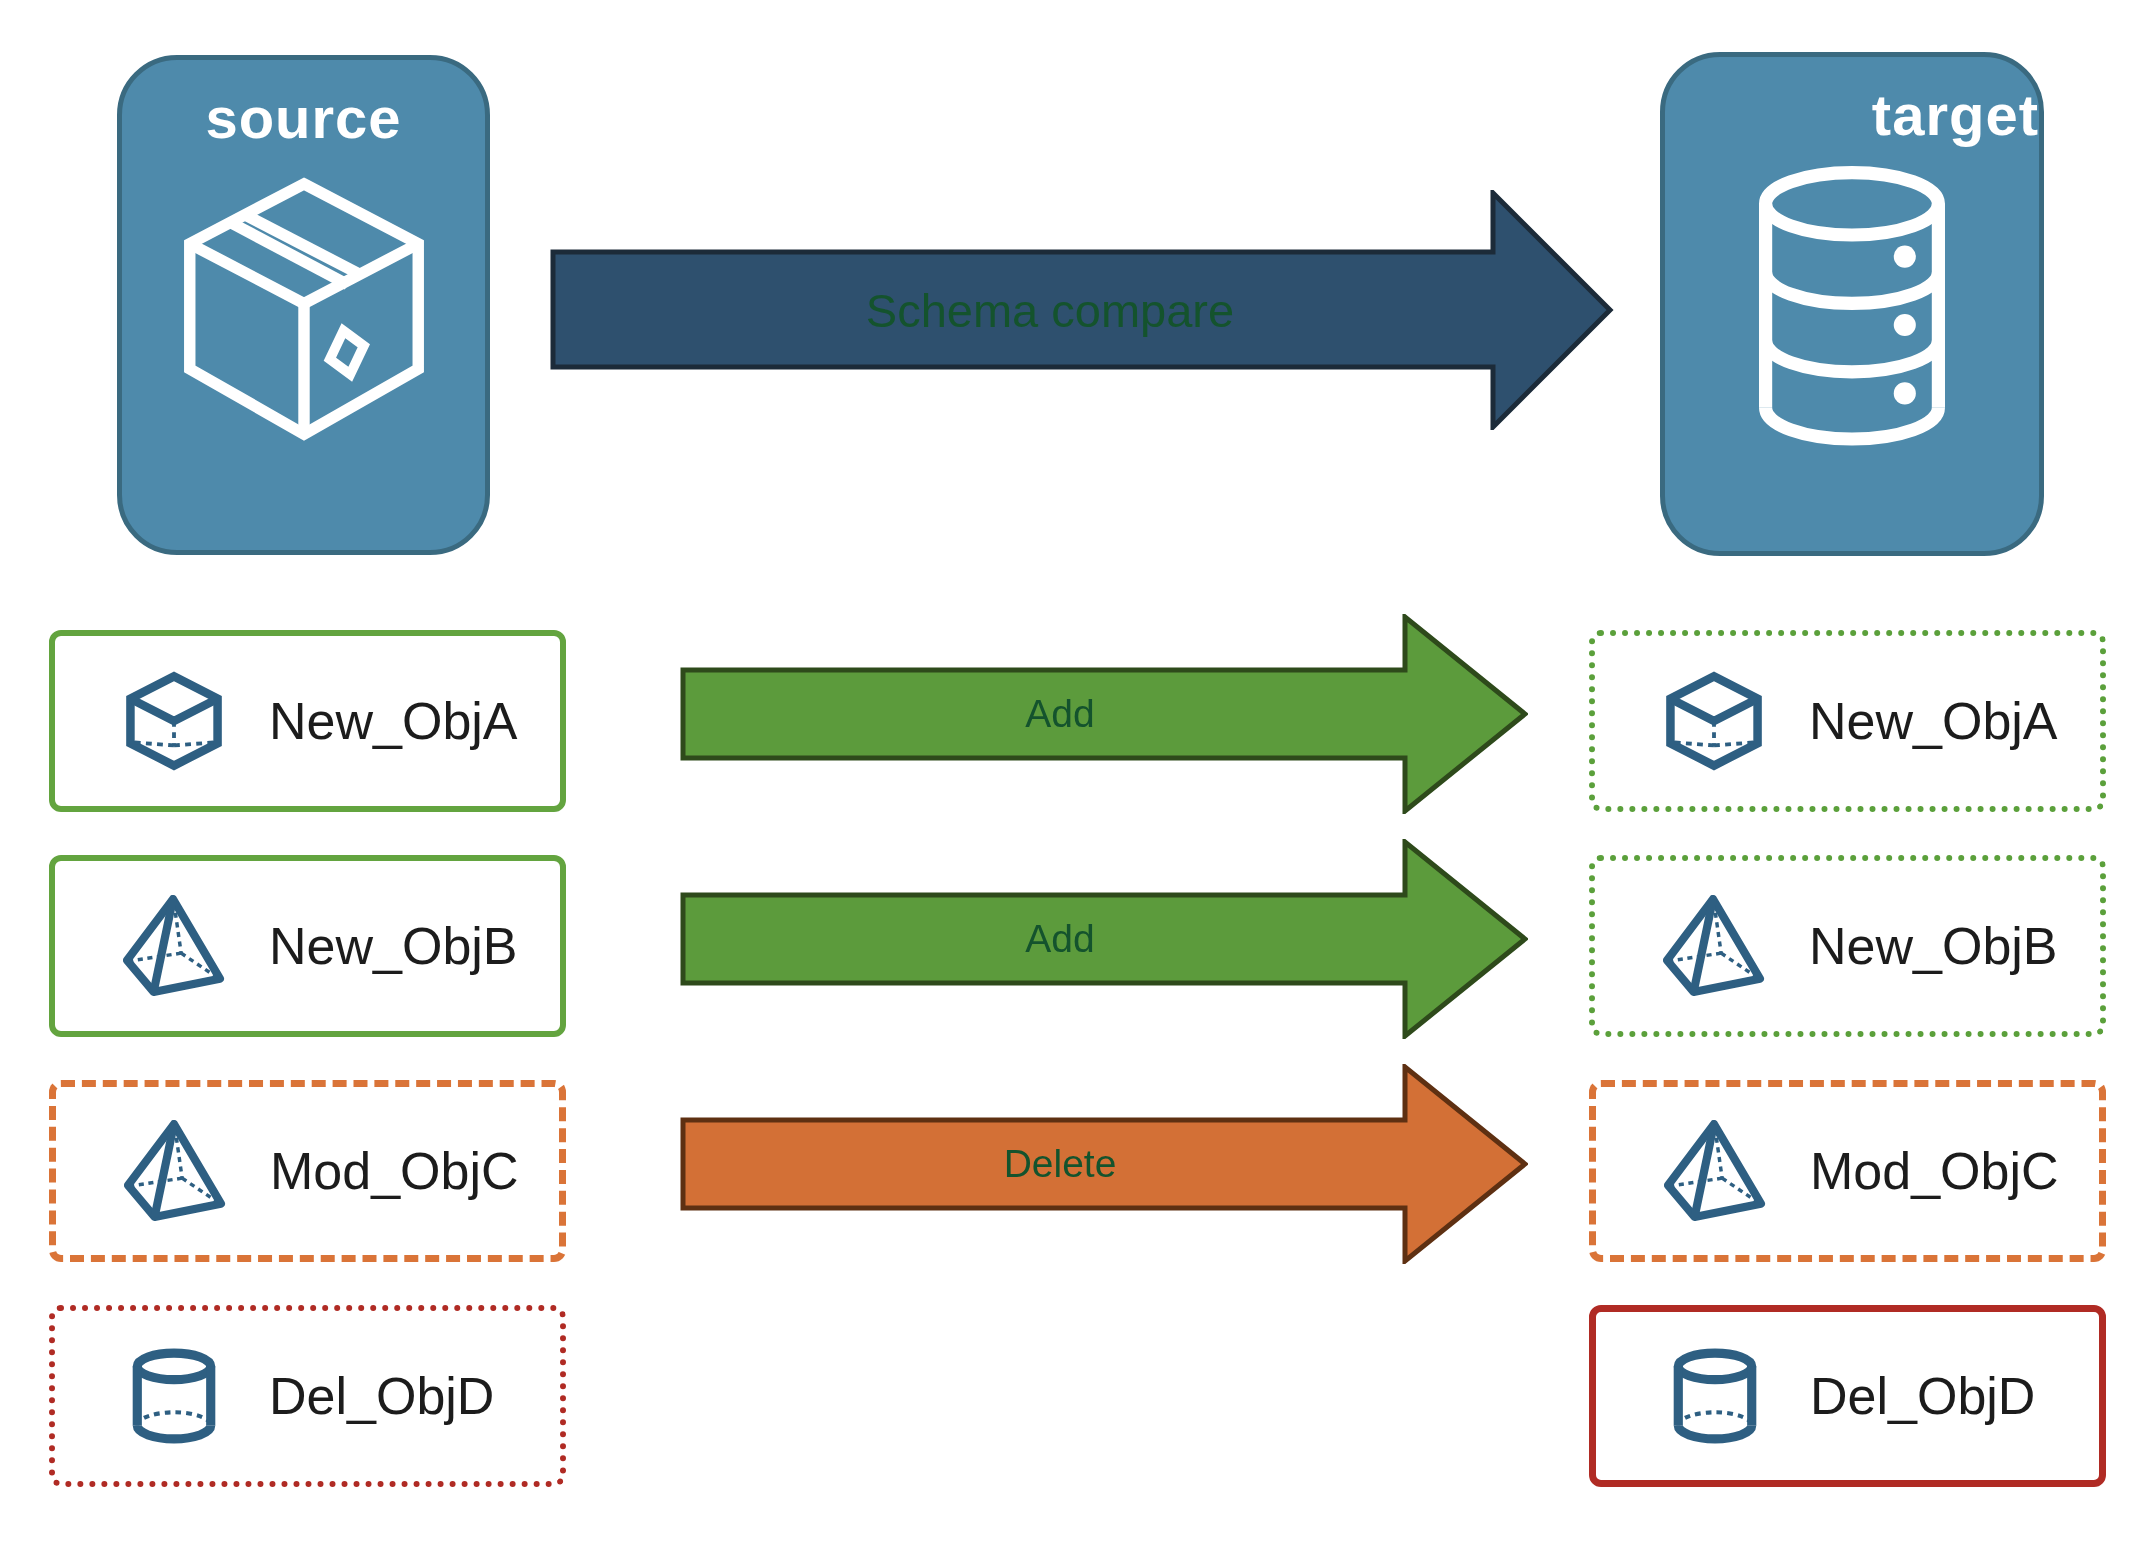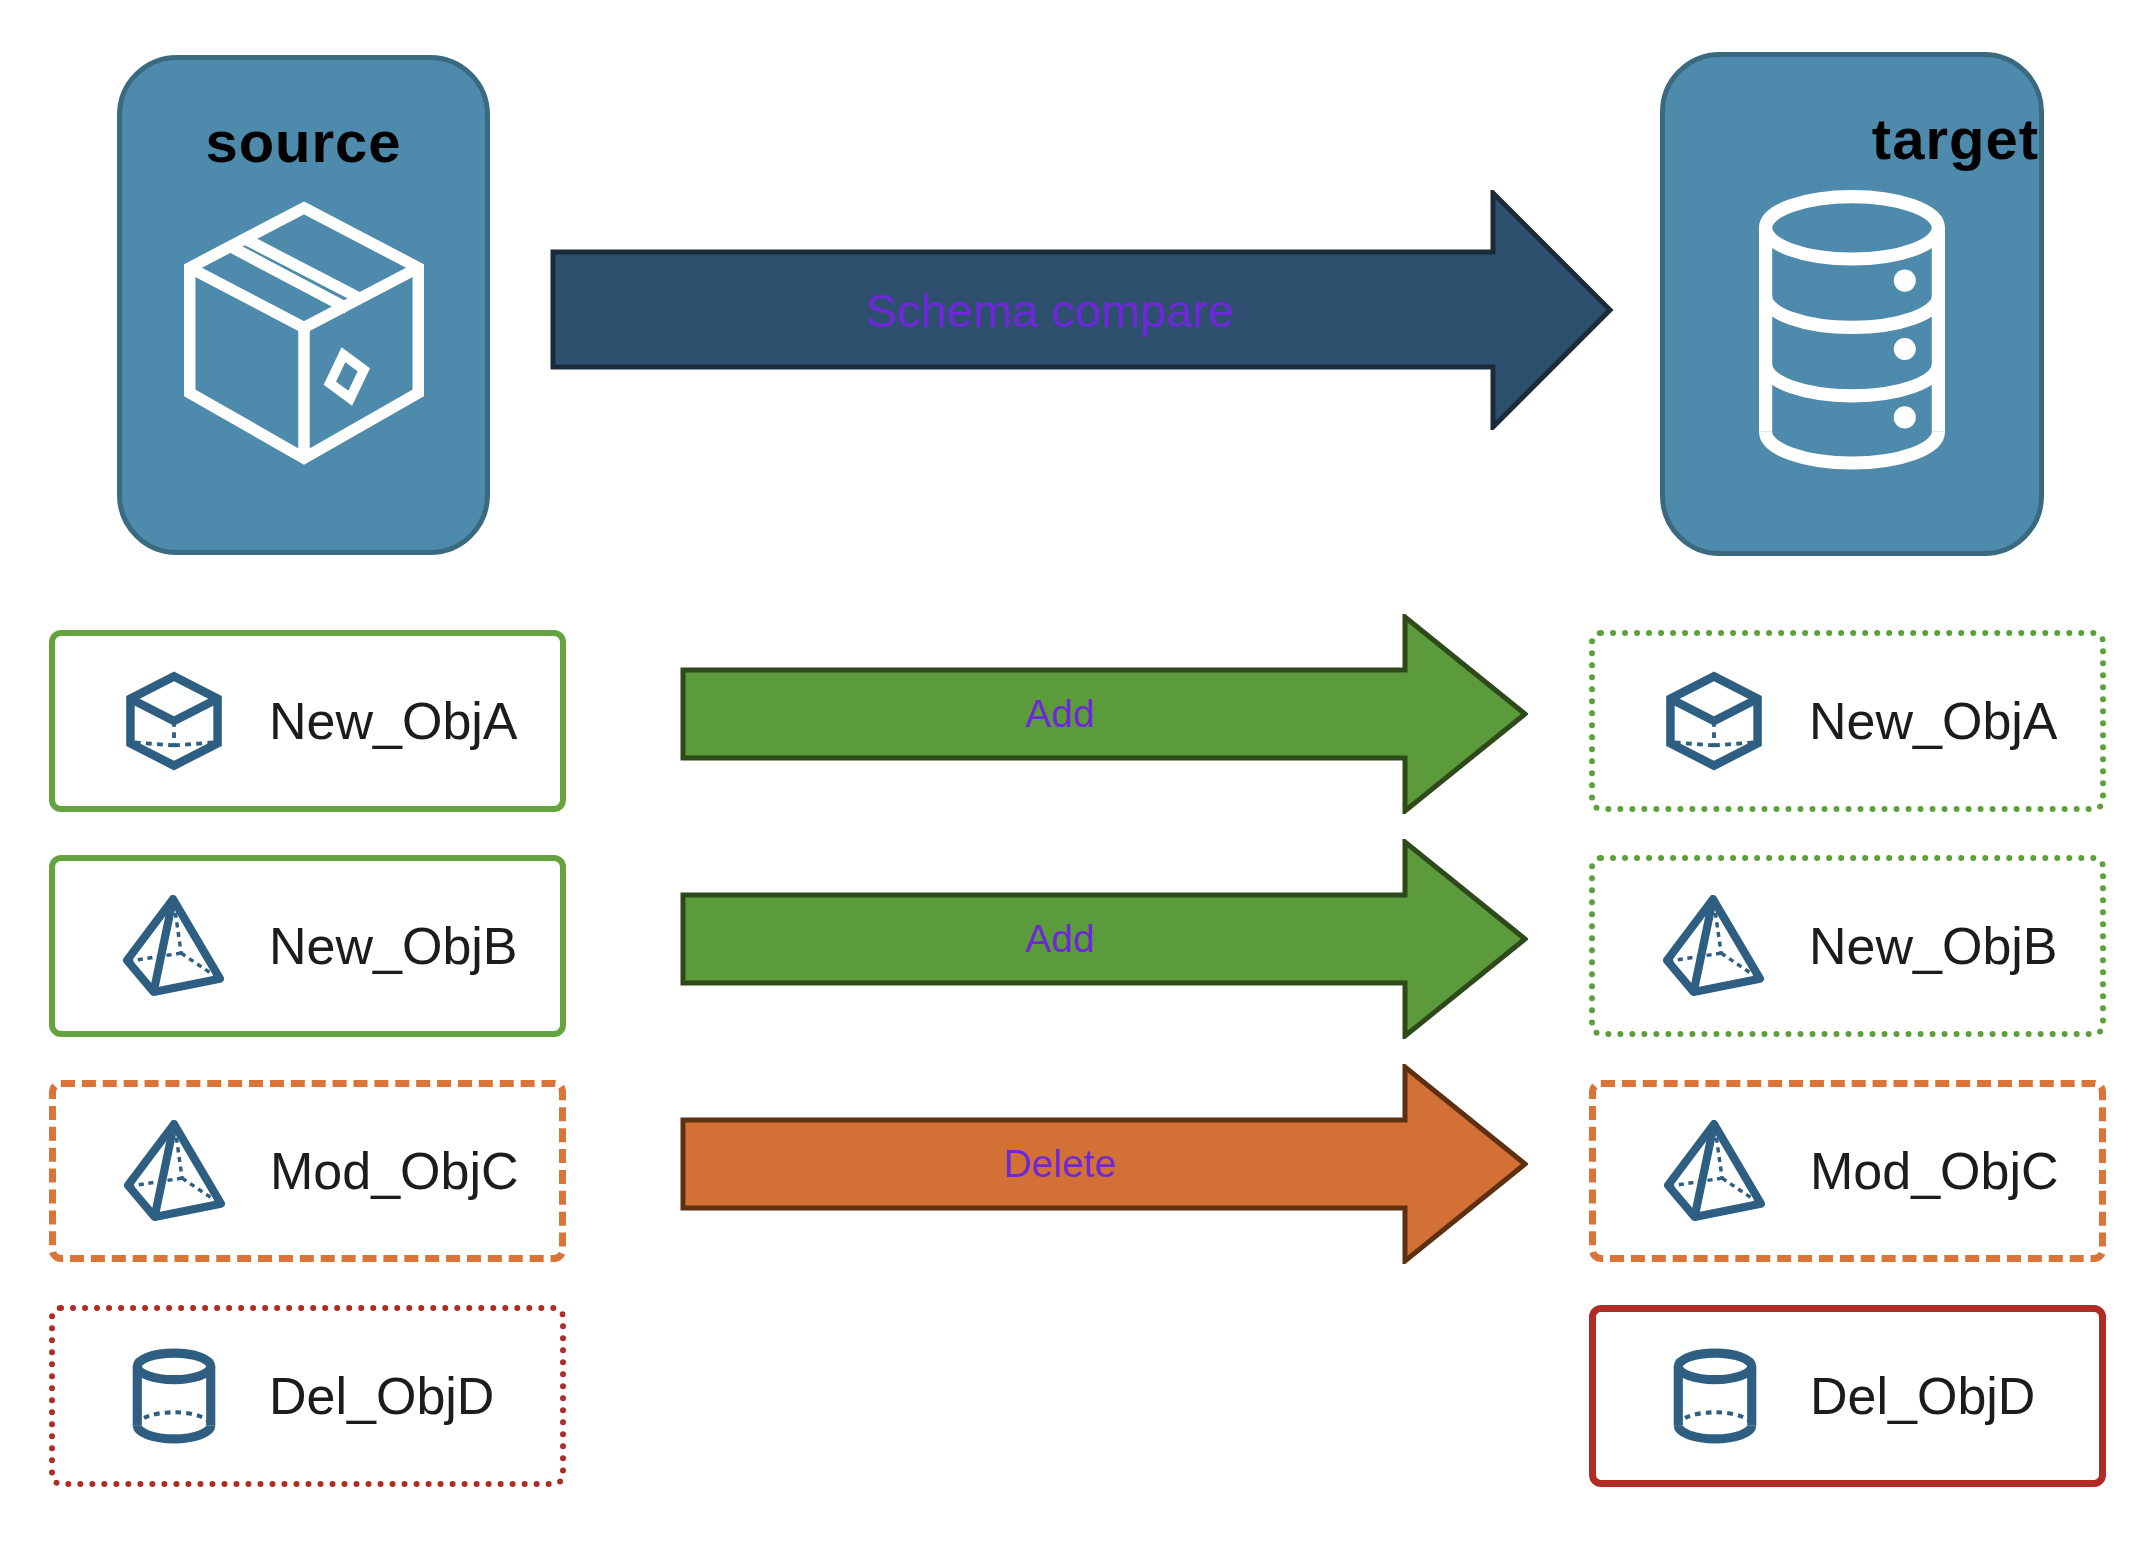--- a/index.html
+++ b/index.html
@@ -17,42 +17,42 @@
     position:absolute;
     background:#4E8AAB;
     border:5px solid #3A6A80;
     border-radius:60px;
     box-sizing:border-box;
     text-align:center;
   }
   .entity.source{left:117px;top:55px;width:373px;height:500px;}
   .entity.target{left:1660px;top:52px;width:384px;height:504px;text-align:right;}
   .entity-title{
-    margin-top:48px;
+    margin-top:24px;
     font-size:58px;font-weight:700;letter-spacing:1px;
-    color:#000000;
+    color:#ffffff;
   }
   .entity-icon{display:block;margin:22px auto 0;}
   .entity-icon.package{width:272px;height:272px;}
   .entity-icon.database{width:240px;height:298px;margin-top:10px;}
 
   
   .arrow{position:absolute;}
   .arrow svg{display:block;width:100%;height:100%;}
   .arrow polygon{stroke-width:5px;stroke-linejoin:miter;}
   .arrow.compare{left:550px;top:190px;width:1064px;height:240px;}
   .arrow.compare polygon{fill:#2E506E;stroke:#1C2B39;}
   .arrow.action{left:680px;width:848px;height:200px;}
   .arrow.green polygon{fill:#5C9B3C;stroke:#2E4A1B;}
   .arrow.orange polygon{fill:#D37036;stroke:#5E3012;}
   .arrow.red polygon{fill:#AE2926;stroke:#4B100E;}
   .arrow-label{
     position:absolute;left:0;top:0;height:100%;
     display:flex;align-items:center;justify-content:center;
-    color:#6d28d9;white-space:nowrap;
+    color:#14532d;white-space:nowrap;
   }
   .arrow.compare .arrow-label{width:1000px;font-size:47px;}
   .arrow.action  .arrow-label{width:760px;font-size:39px;}
 
   
   .obj-box{
     position:absolute;
     width:517px;height:182px;
     background:#ffffff;
     border-radius:12px;

